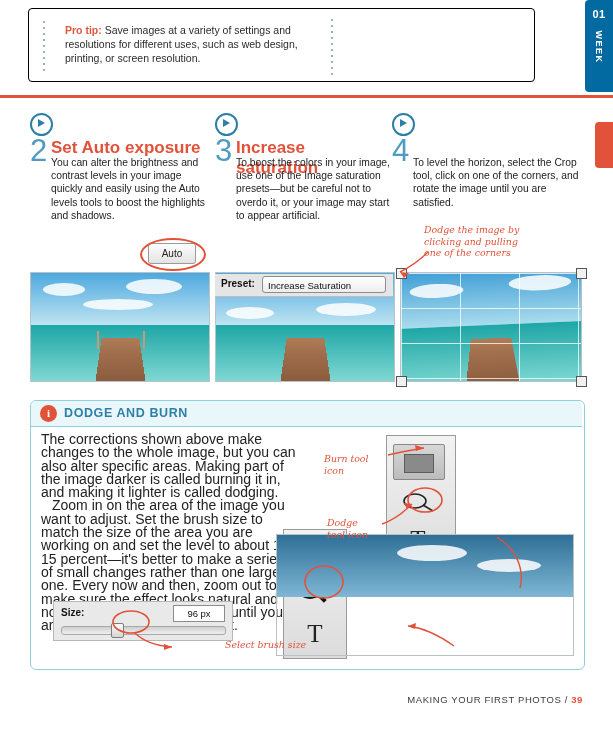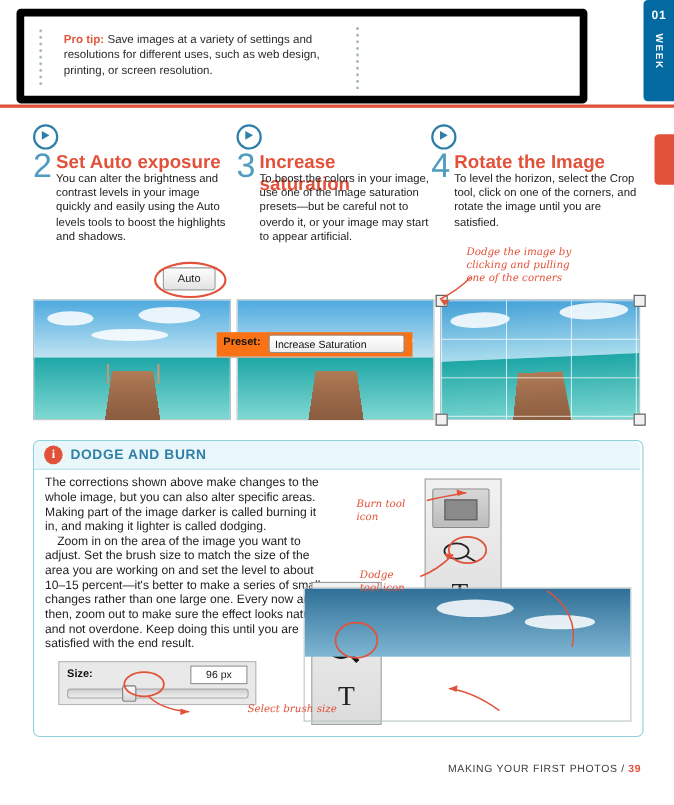--- a/index.html
+++ b/index.html
@@ -8,22 +8,22 @@
     background:#ffffff;
     font-family:"Liberation Sans", sans-serif;
     color:#1b1b1b;
     position:relative;
     overflow:hidden;
   }
   .page{position:absolute;inset:0;}
 
   
   .protip-wrap{
-    position:absolute;left:15px;top:8px;width:505px;height:72px;
-    background:#ffffff;border:7px solid #000000;border-radius:4px;
+    position:absolute;left:28px;top:8px;width:505px;height:72px;
+    background:#ffffff;border:1px solid #000000;border-radius:4px;
   }
   .protip-dots{
     position:absolute;left:12px;top:10px;width:6px;height:54px;
     background-image:radial-gradient(circle, #9fb3bb 1.1px, rgba(0,0,0,0) 1.3px);
     background-size:6px 6px;
   }
   .protip-dots.right{left:300px;top:8px;height:58px;}
   .protip-text{
     position:absolute;left:36px;top:14px;width:250px;
     font-size:10.5px;line-height:14px;color:#2b2b2b;
@@ -121,22 +121,22 @@
     border:1px solid #9a9a9a;border-radius:3px;
     font-size:10px;text-align:center;line-height:19px;color:#222;
   }
   .auto-ring{
     position:absolute;left:140px;top:238px;width:62px;height:29px;
     border:2px solid #e2523a;border-radius:50%;
   }
 
   
   .preset-bar{
-    position:absolute;left:197px;top:274px;width:178px;height:22px;
-    background:#f97316;border-bottom:1px solid #bdbdbd;margin-top:28px;
+    position:absolute;left:215px;top:274px;width:178px;height:22px;
+    background:#e5e5e5;border-bottom:1px solid #bdbdbd;
   }
   .preset-label{position:absolute;left:6px;top:4px;font-size:10px;color:#111;font-weight:bold;}
   .preset-select{
     position:absolute;left:47px;top:2px;width:124px;height:17px;
     background:linear-gradient(#ffffff,#ededed);
     border:1px solid #8d8d8d;border-radius:3px;
     font-size:9.6px;line-height:17px;padding-left:5px;color:#111;
     box-sizing:border-box;
   }
 
@@ -161,21 +161,21 @@
     position:absolute;left:9px;top:4px;width:17px;height:17px;border-radius:50%;
     background:#e2523a;color:#fff;font-size:11px;font-weight:bold;
     text-align:center;line-height:17px;font-family:"Liberation Serif",serif;
   }
   .db-title{
     position:absolute;left:33px;top:5px;font-size:12.5px;font-weight:bold;
     color:#2e7fa8;letter-spacing:.6px;
   }
   .db-body{
     position:absolute;left:10px;top:32px;width:258px;
-    font-size:11px;line-height:13.3px;color:#222;
+    font-size:14px;line-height:13.3px;color:#222;
   }
   .db-body p{margin:0;}
   .db-body p.indent{text-indent:11px;}
 
   
   .size-box{
     position:absolute;left:22px;top:200px;width:178px;height:38px;
     background:#e9e9e9;border:1px solid #b7b7b7;
   }
   .size-label{position:absolute;left:7px;top:5px;font-size:10px;font-weight:bold;color:#111;}
@@ -275,21 +275,20 @@
   <div class="step s3">
     <span class="play"></span>
     <div class="stepnum">3</div>
     <div class="steptitle">Increase saturation</div>
     <div class="stepbody">To boost the colors in your image, use one of the Image saturation presets—but be careful not to overdo it, or your image may start to appear artificial.</div>
   </div>
 
   <div class="step s4">
     <span class="play"></span>
     <div class="stepnum">4</div>
-    <div class="steptitle">Rotate the Image</div>
     <div class="stepbody">To level the horizon, select the Crop tool, click on one of the corners, and rotate the image until you are satisfied.</div>
   </div>
 
   <div class="auto-btn">Auto</div>
   <div class="auto-ring"></div>
 
   <div class="photo p1">
     <div class="sky">
       <div class="cloud" style="left:12px;top:10px;width:42px;height:13px;"></div>
       <div class="cloud" style="left:95px;top:6px;width:56px;height:15px;"></div>

